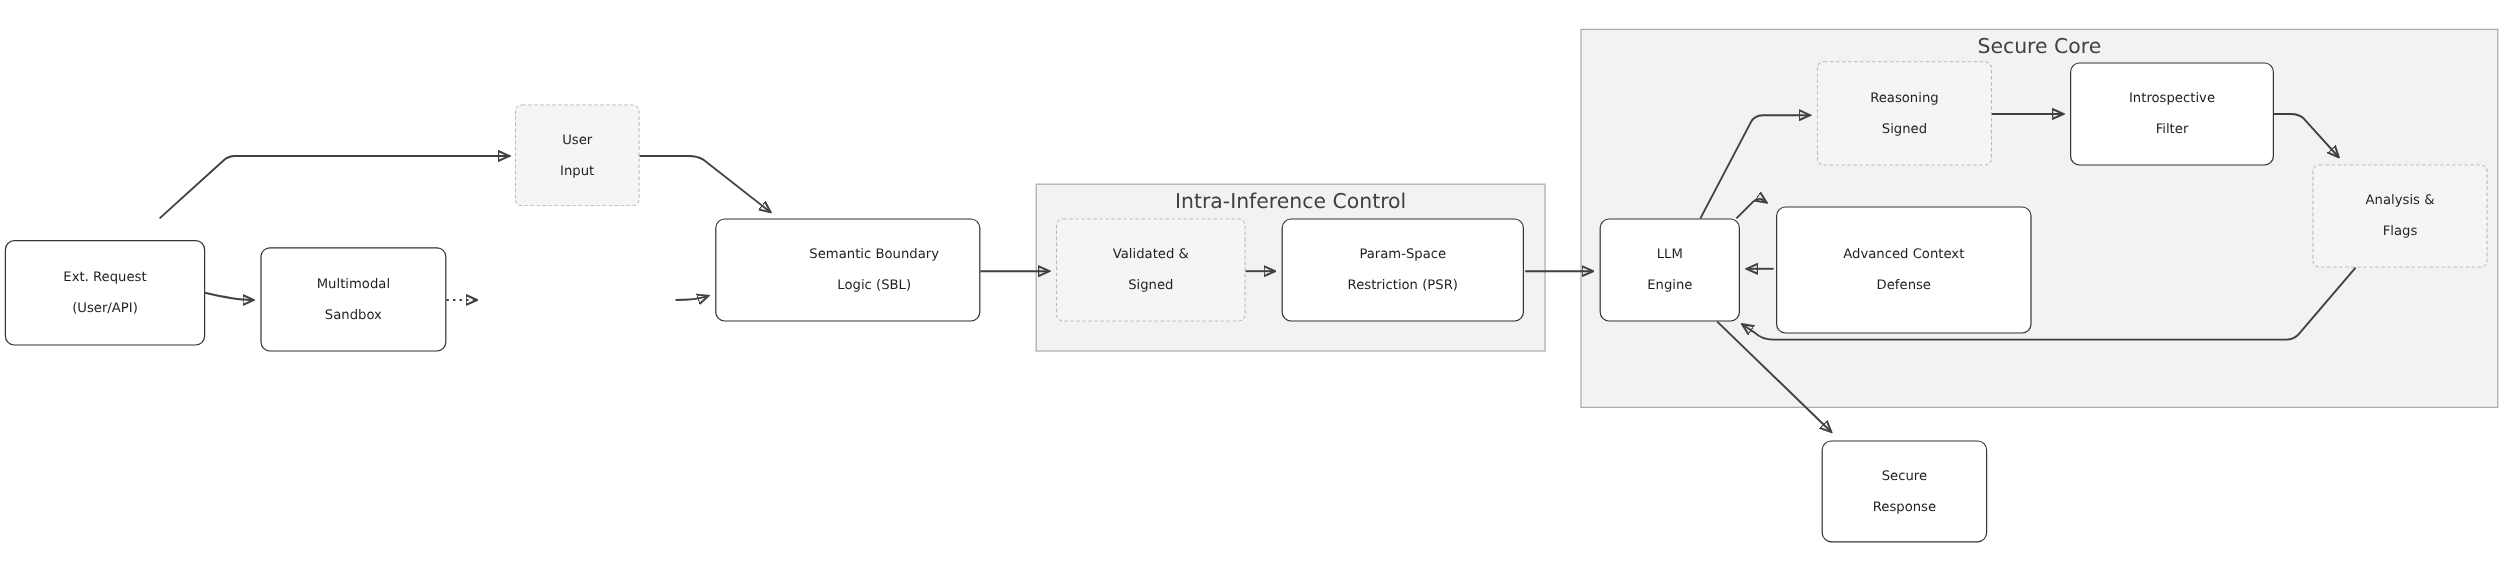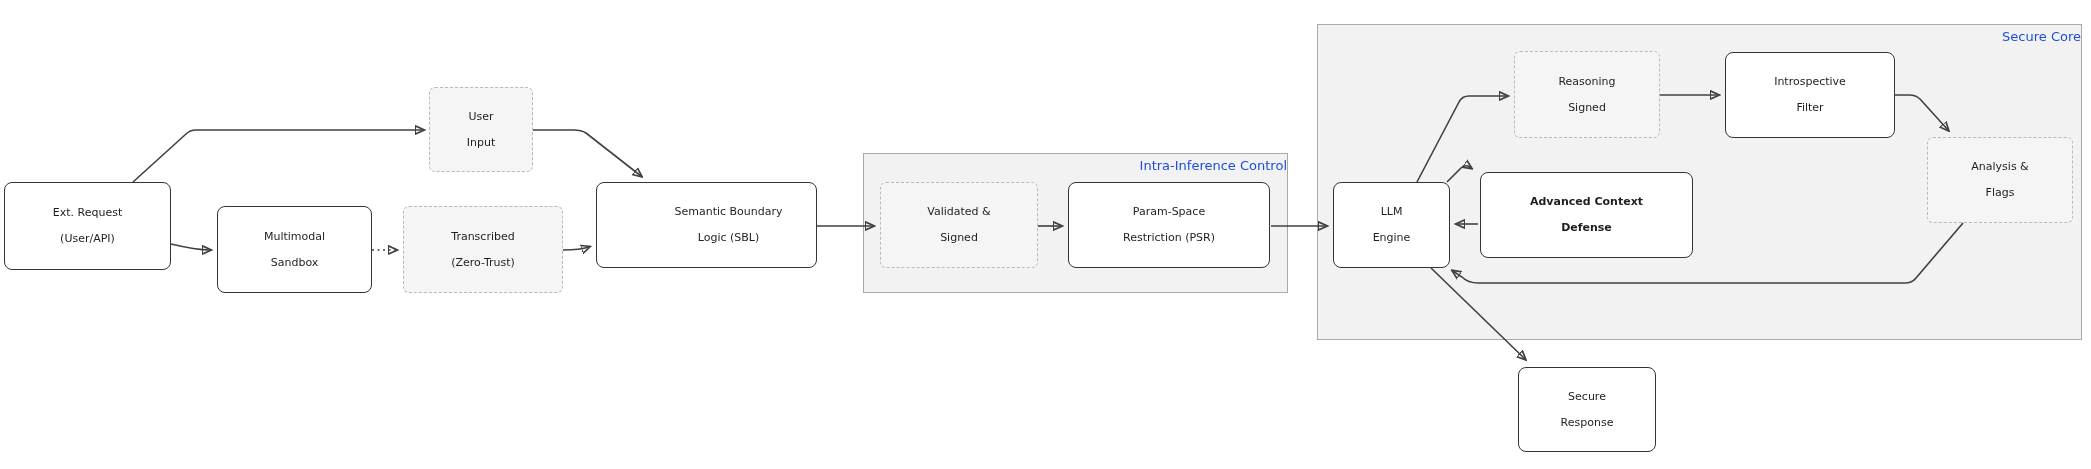--- a/index.html
+++ b/index.html
@@ -16,23 +16,23 @@
     position: absolute;
     box-sizing: border-box;
     background: #f2f2f2;
     border: 1px solid #aaaaaa;
   }
   .cluster-title {
     position: absolute;
     top: 4px;
     left: 0;
     width: 100%;
-    text-align: right;
-    font-size: 13px;
-    color: #1d4ed8;
+    text-align: center;
+    font-size: 17px;
+    color: #404040;
     white-space: nowrap;
   }
   .node {
     position: absolute;
     box-sizing: border-box;
     display: flex;
     flex-direction: column;
     align-items: center;
     justify-content: center;
     text-align: center;
@@ -71,39 +71,35 @@
 
 
   <div class="cluster" style="left:863px; top:153px; width:425px; height:140px;">
     <div class="cluster-title">Intra-Inference Control</div>
   </div>
 
   <div class="cluster" style="left:1317px; top:24px; width:765px; height:316px;">
     <div class="cluster-title">Secure Core</div>
   </div>
 
-  <div class="node solid" style="left:4px; top:182px; width:167px; height:88px;">
+  <div class="node solid" style="left:4px; top:200px; width:167px; height:88px;">
     <span>Ext. Request</span>
     <span>(User/API)</span>
   </div>
 
   <div class="node dashed" style="left:429px; top:87px; width:104px; height:85px;">
     <span>User</span>
     <span>Input</span>
   </div>
 
   <div class="node solid" style="left:217px; top:206px; width:155px; height:87px;">
     <span>Multimodal</span>
     <span>Sandbox</span>
   </div>
 
-  <div class="node dashed" style="left:403px; top:206px; width:160px; height:87px;">
-    <span>Transcribed</span>
-    <span>(Zero-Trust)</span>
-  </div>
 
   <div class="node solid" style="left:596px; top:182px; width:221px; height:86px;padding-left:44px;">
     <span>Semantic Boundary</span>
     <span>Logic (SBL)</span>
   </div>
 
   <div class="node dashed" style="left:880px; top:182px; width:158px; height:86px;">
     <span>Validated &amp;</span>
     <span>Signed</span>
   </div>
@@ -126,21 +122,21 @@
   <div class="node solid" style="left:1725px; top:52px; width:170px; height:86px;">
     <span>Introspective</span>
     <span>Filter</span>
   </div>
 
   <div class="node dashed" style="left:1927px; top:137px; width:146px; height:86px;">
     <span>Analysis &amp;</span>
     <span>Flags</span>
   </div>
 
-  <div class="node solid" style="left:1480px; top:172px; width:213px; height:86px;font-weight:bold;">
+  <div class="node solid" style="left:1480px; top:172px; width:213px; height:106px;">
     <span>Advanced Context</span>
     <span>Defense</span>
   </div>
 
   <div class="node solid" style="left:1518px; top:367px; width:138px; height:85px;">
     <span>Secure</span>
     <span>Response</span>
   </div>
 
   <svg class="edges" viewBox="0 0 2091 469">

